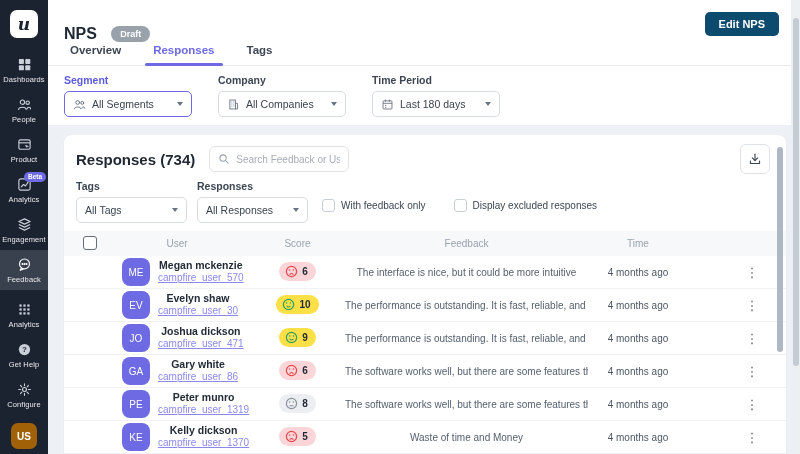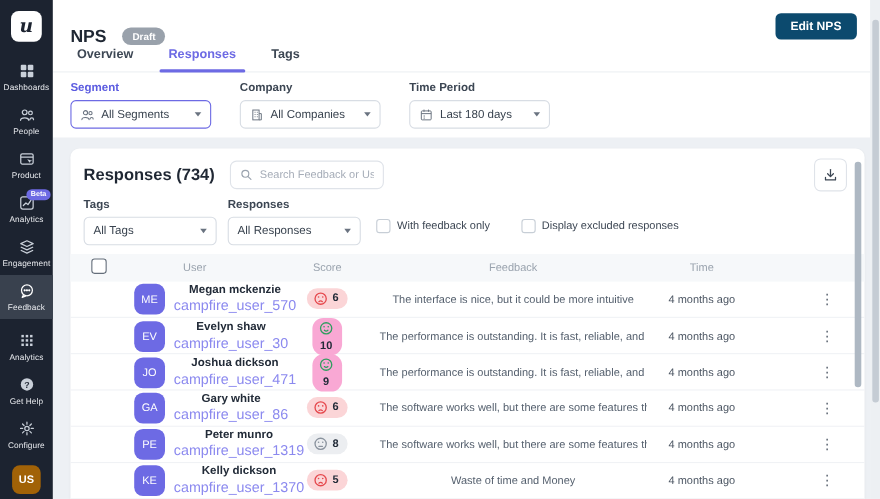--- a/index.html
+++ b/index.html
@@ -59,38 +59,38 @@
   .panel-title { font-size:15px; font-weight:bold; color:#1f2733; }
   .searchbox { margin-left:14px; width:140px; height:26px; border:1px solid #dfe3e9; border-radius:6px;
                display:flex; align-items:center; gap:6px; padding:0 8px; color:#9aa3ae; }
   .searchbox input { border:none; outline:none; width:100%; font-size:10px; color:#39434f;
                      font-family:"Liberation Sans", sans-serif; }
   .searchbox input::placeholder { color:#a6adb8; }
   .dl-btn { margin-left:auto; width:30px; height:30px; border:1px solid #dfe3e9; border-radius:6px;
             background:#fff; display:flex; align-items:center; justify-content:center; color:#3c4653; cursor:pointer; }
 
   .card-filters { display:flex; align-items:flex-start; gap:10px; padding:2px 12px 8px; }
-  .dd2 { width:121px; }
+  .dd2 { width:111px; }
   .cb-wrap { display:flex; gap:28px; margin-top:19px; margin-left:4px;align-items:flex-end; }
   .cb-group { display:flex; align-items:center; gap:6px; font-size:10px; color:#3c4653; cursor:pointer; }
   .cb { width:13px; height:13px; border:1px solid #c7ced6; border-radius:3px; background:#fff; flex:none; }
 
   .tgrid { display:grid; grid-template-columns:28px 146px 95px 243px 100px 1fr; align-items:center; padding-left:12px;text-align:center; }
   .thead { height:25px; background:#f6f8fa; font-size:10px; color:#9aa3ae; }
   .hcb { width:14px; height:14px; border:1.5px solid #646e7a; border-radius:3px; background:#fff; cursor:pointer; }
   .trow { height:33px; border-bottom:1px solid #f0f2f5; }
   .user-cell { display:flex; align-items:center; gap:8px; padding-left:18px; }
   .avatar { width:28px; height:28px; border-radius:8px; background:#6d6ae4; color:#fff; font-weight:normal;
             font-size:10px; display:flex; align-items:center; justify-content:center; flex:none; }
   .uname { font-size:10.5px; font-weight:bold; color:#222b38; line-height:1.25; white-space:nowrap; }
-  .ulink { font-size:13px; color:#8b89ef; line-height:1.25; white-space:nowrap; cursor:pointer; }
+  .ulink { font-size:10px; color:#8b89ef; text-decoration:underline; line-height:1.25; white-space:nowrap; cursor:pointer; }
   .pill { display:inline-flex; align-items:center; gap:4px; padding:3px 8px 3px 6px; border-radius:10px;
           font-size:10px; font-weight:bold; color:#222b38; }
   .pill.negative { background:#fbd5d7; }
-  .pill.positive { background:#f9a8d4;flex-direction:column; }
+  .pill.positive { background:#fde047; }
   .pill.neutral  { background:#eceef1; }
   .fb-cell { font-size:10px; color:#55606e; white-space:nowrap; overflow:hidden; }
   .time-cell { font-size:10px; color:#4c5663; }
   .kebab { font-size:13px; color:#5b6470; padding-left:30px; cursor:pointer; line-height:1; }
 
   .inner-sb { position:absolute; right:3px; top:12px; width:6px; height:205px; background:#aeb8c3; border-radius:3px; }
   .page-sb { position:absolute; right:0; top:0; width:9px; height:100%; background:#edf0f3; z-index:6; }
   .page-sb-thumb { position:absolute; right:1.5px; top:18px; width:6px; height:348px; background:#c5ccd4; border-radius:3px; }
 </style>
 </head>

